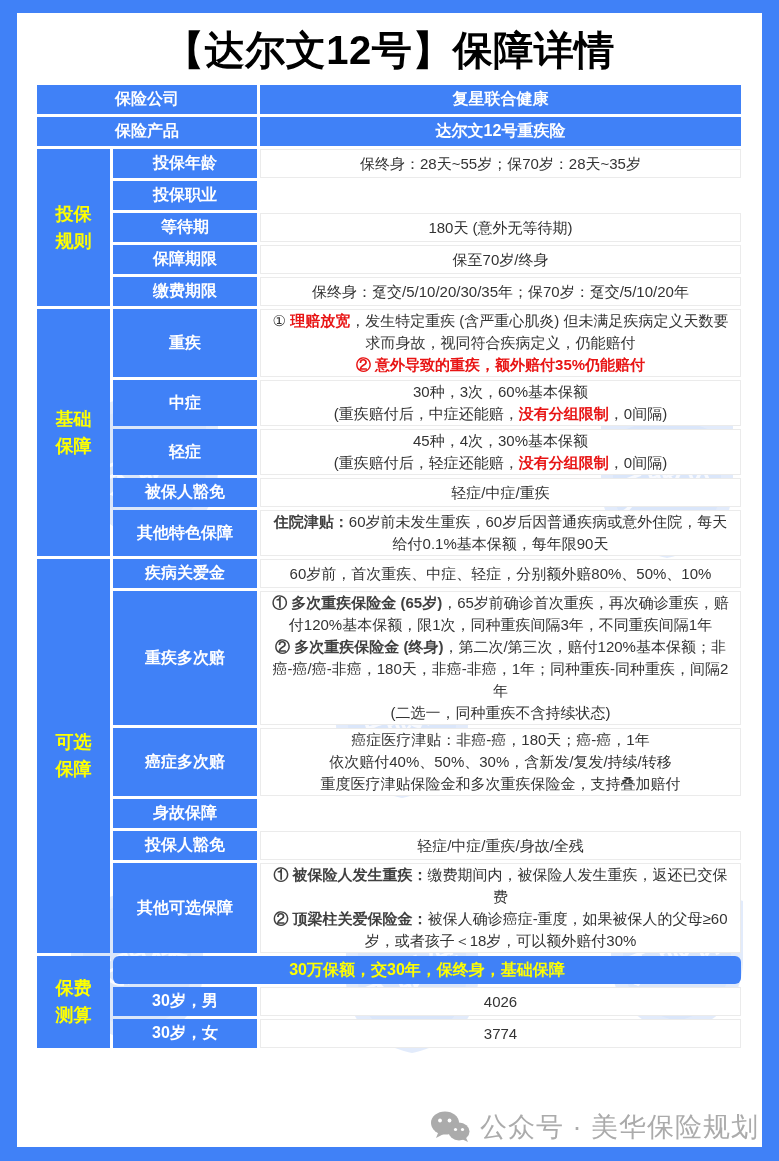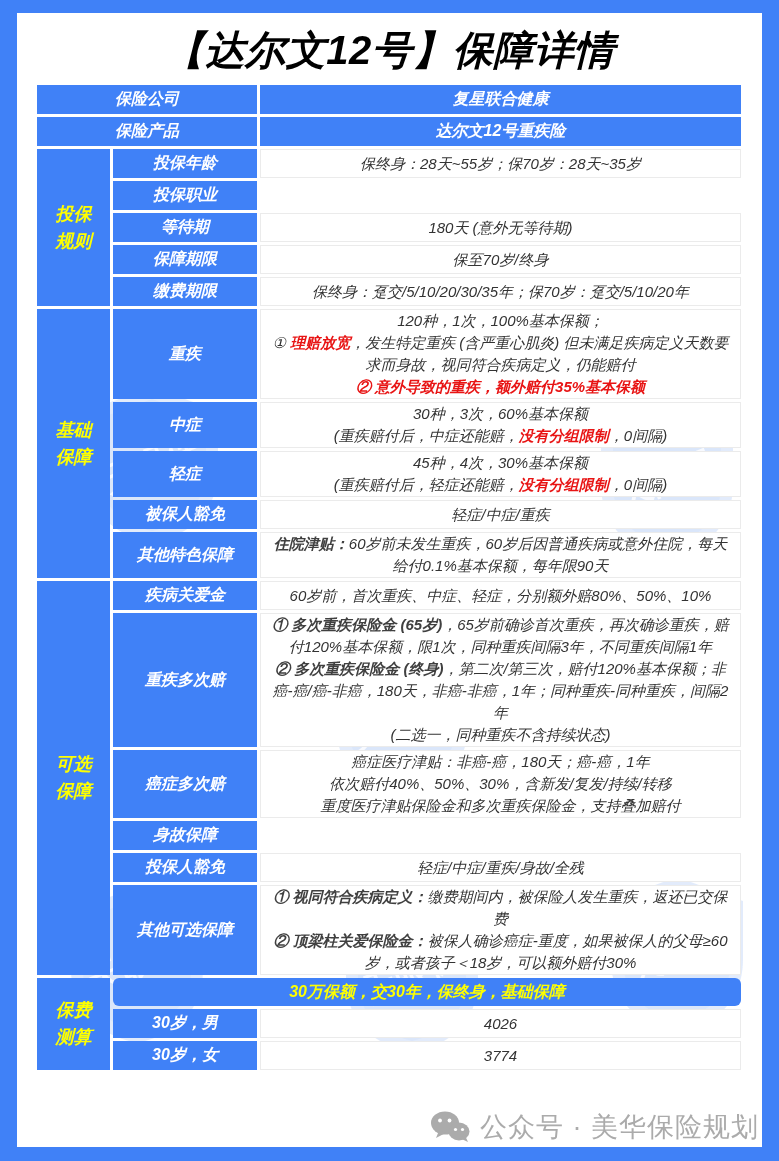--- a/index.html
+++ b/index.html
@@ -10,33 +10,32 @@
     position:relative;overflow:hidden;
   }
   .card{
     position:absolute;left:17px;top:13px;width:745px;height:1134px;
     background:#ffffff;overflow:visible;
   }
   .title{
     margin:12px 0 10px 0;text-align:center;
     font-size:40px;font-weight:900;color:#000;line-height:1.25;
     letter-spacing:0.5px;
-    font-style:italic;
   }
   .table{
     position:relative;z-index:2;
     display:flex;flex-direction:column;gap:3px;
     margin-left:20px;width:704px;
   }
   .t-row{display:flex;gap:3px;}
   .sec{display:flex;gap:3px;}
   .sec-rows{flex:1;display:flex;flex-direction:column;gap:3px;}
   .cell{
     background:#4081f7;box-sizing:border-box;
-    display:flex;align-items:center;justify-content:center;font-style:italic;
+    display:flex;align-items:center;justify-content:center;
   }
   .cat{
     flex:0 0 73px;width:73px;
     color:#feff00;font-weight:bold;font-size:18px;line-height:1.5;
     text-align:center;white-space:pre-line;
   }
   .head{
     flex:0 0 144px;min-height:29px;
     color:#fff;font-weight:bold;font-size:16px;
     text-align:center;padding:3px 4px;
@@ -146,23 +145,22 @@
           </div>
         </div>
       </div>
       <div class="sec">
         <div class="cell cat">基础
 保障</div>
         <div class="sec-rows">
           <div class="t-row">
             <div class="cell head">重疾</div>
             <div class="cell val vwhite">
-              <div class="line"><span>120种，1次，100%基本保额；</span></div>
               <div class="line"><span>① </span><span class="sg-r">理赔放宽</span><span>，发生特定重疾 (含严重心肌炎) 但未满足疾病定义天数要求而身故，视同符合疾病定义，仍能赔付</span></div>
-              <div class="line"><span class="sg-r">② 意外导致的重疾，额外赔付35%基本保额</span></div>
+              <div class="line"><span class="sg-r">② 意外导致的重疾，额外赔付35%仍能赔付</span></div>
             </div>
           </div>
           <div class="t-row">
             <div class="cell head">中症</div>
             <div class="cell val vwhite">
               <div class="line"><span>30种，3次，60%基本保额</span></div>
               <div class="line"><span>(重疾赔付后，中症还能赔，</span><span class="sg-r">没有分组限制</span><span>，0间隔)</span></div>
             </div>
           </div>
           <div class="t-row">
@@ -217,21 +215,21 @@
           </div>
           <div class="t-row">
             <div class="cell head">投保人豁免</div>
             <div class="cell val vwhite">
               <div class="line"><span>轻症/中症/重疾/身故/全残</span></div>
             </div>
           </div>
           <div class="t-row">
             <div class="cell head">其他可选保障</div>
             <div class="cell val vwhite">
-              <div class="line"><span class="sg-b">① 视同符合疾病定义：</span><span>缴费期间内，被保险人发生重疾，返还已交保费</span></div>
+              <div class="line"><span class="sg-b">① 被保险人发生重疾：</span><span>缴费期间内，被保险人发生重疾，返还已交保费</span></div>
               <div class="line"><span class="sg-b">② 顶梁柱关爱保险金：</span><span>被保人确诊癌症-重度，如果被保人的父母≥60岁，或者孩子＜18岁，可以额外赔付30%</span></div>
             </div>
           </div>
         </div>
       </div>
       <div class="sec">
         <div class="cell cat">保费
 测算</div>
         <div class="sec-rows">
           <div class="t-row">

